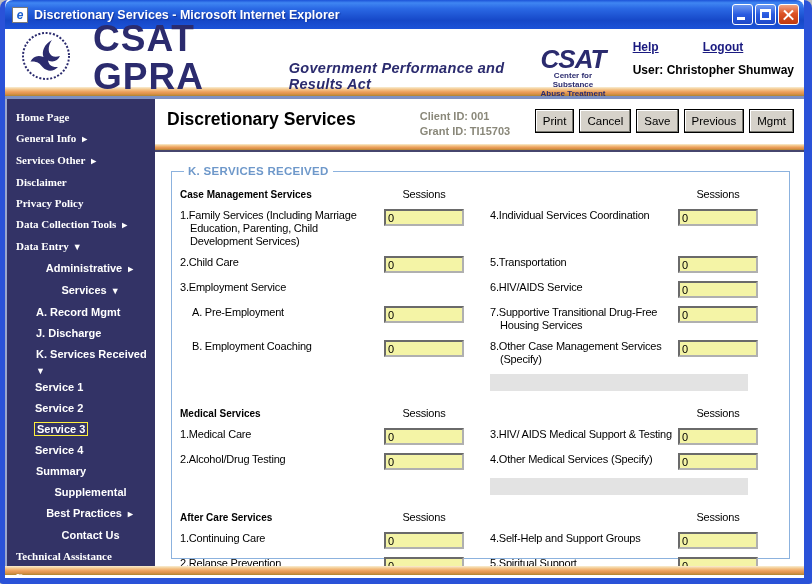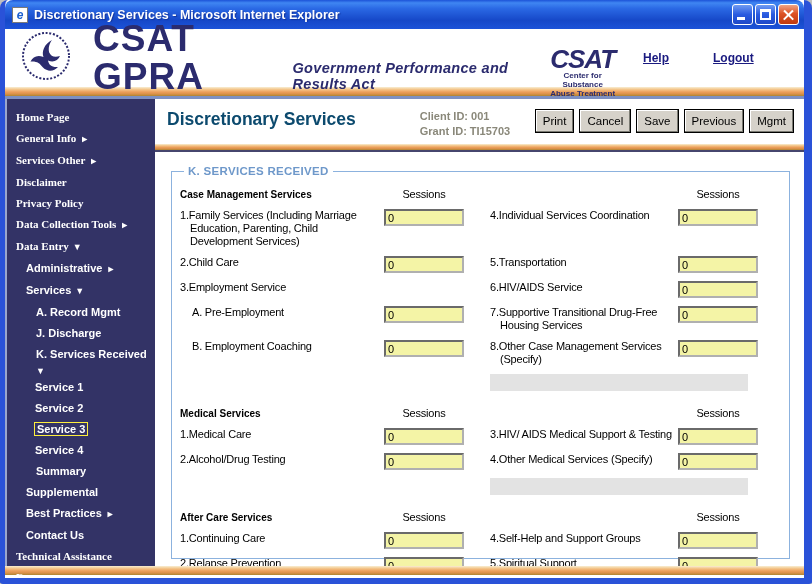--- a/index.html
+++ b/index.html
@@ -43,28 +43,28 @@
   
   .orange{ background:linear-gradient(180deg,#f8eed4 0%,#f4c88e 25%,#ec9f5b 55%,#da9049 78%,#ad852f 100%);}
   .bar-top{ height:12px; border-bottom:3px solid #7d90c2;}
   .bar-mid{ height:8px; border-bottom:2px solid #46466e;}
   .bar-bottom{ height:9px;}
   
   .content-row{ display:flex; height:467px; }
   .sidebar{ width:150px; background:#333366; color:#fff; font-size:11px; font-weight:bold;
     padding-top:8px; border-left:2px solid #9aa6cc; flex:0 0 auto;}
   .nav-item{ line-height:21px; cursor:pointer;}
-  .nav-item.lv0{ padding-left:9px;font-family:Liberation Serif, serif;} .nav-item.lv1{ padding-left:19px;}
+  .nav-item.lv0{ padding-left:9px;font-family:Liberation Serif, serif;} .nav-item.lv1{ padding-left:19px;text-align:center;}
   .nav-item.lv2{ padding-left:29px;} .nav-item.lv3{ padding-left:28px;}
   .arr{ font-size:9px; margin-left:4px;}
   .arr.block{ display:block; line-height:12px; margin-left:0;}
   .nav-item.selected .nav-label{ outline:1px solid #ffef3d; padding:0 2px;}
   .main{ flex:1; background:#fff; display:flex; flex-direction:column; overflow:hidden;}
   .page-head{ display:flex; align-items:flex-start; padding:10px 10px 5px 12px;}
-  .page-title{ color:#0c4a6e; font-size:17.5px; font-weight:bold; white-space:nowrap;}
+  .page-title{ color:#000000; font-size:17.5px; font-weight:bold; white-space:nowrap;}
   .ids{ margin-left:64px; font-size:11px; font-weight:bold; color:#8a887a; line-height:15px; white-space:nowrap;}
   .btns{ margin-left:auto; display:flex; gap:5px;}
   .btn{ background:#d6d2ca; border:1px solid #000; box-shadow:inset -1px -1px 0 #7a7a72, inset 1px 1px 0 #fff;
     font-family:"Liberation Sans",sans-serif; font-size:11.5px; padding:3px 7px; height:24px; cursor:pointer; color:#000;}
   
   fieldset{ margin:13px 14px 0 16px; border:1px solid #8cb2de; padding:2px 8px 10px 8px; height:394px;}
   legend{ color:#6e98ca; font-weight:bold; font-size:11.5px; padding:0 4px; margin-left:4px; letter-spacing:0.3px;}
   .section{ margin-top:9px;}
   .section + .section{ margin-top:16px;}
   .grid{ display:grid; grid-template-columns:204px 106px 188px 84px; row-gap:8px; font-size:11px;
@@ -114,20 +114,21 @@
       <div class="csat-big">CSAT</div>
       <div class="csat-s1">Center for Substance</div>
       <div class="csat-s2">Abuse Treatment</div>
       <div class="csat-s3">SAMHSA</div>
     </div>
     <div class="hdr-right">
       <div class="hdr-links">
         <a>Help</a>
         <a>Logout</a>
       </div>
+      <div class="hdr-user">User: Christopher Shumway</div>
     </div>
   </div>
 
   <div class="orange bar-top"></div>
 
   <div class="content-row">
 
     <div class="sidebar">
       <div class="nav-item lv0"><span class="nav-label">Home Page</span></div>
       <div class="nav-item lv0"><span class="nav-label">General Info</span><span class="arr">►</span></div>

